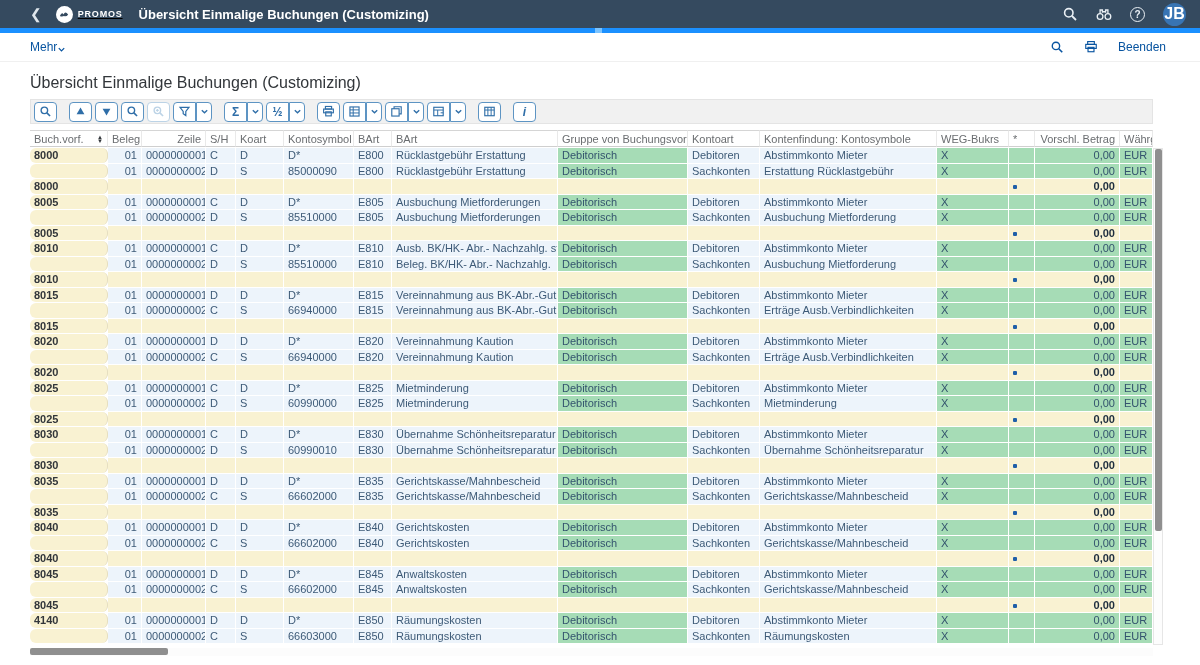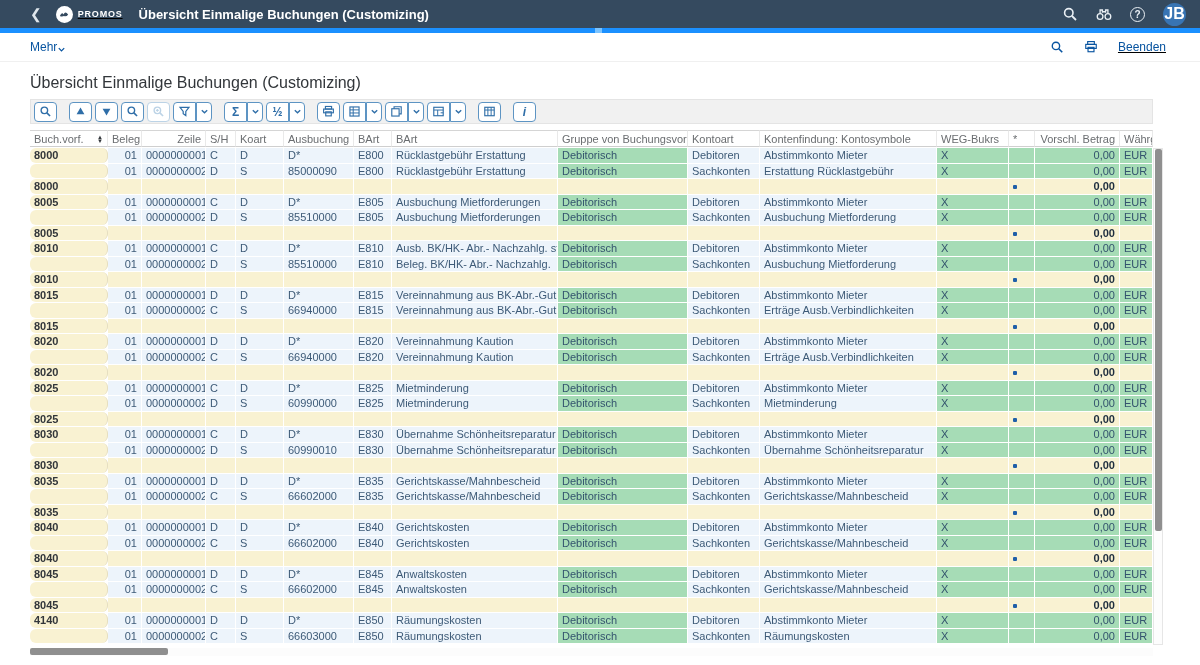--- a/index.html
+++ b/index.html
@@ -24,21 +24,21 @@
     font-size:16px; font-weight:bold; display:flex; align-items:center; justify-content:center; }
 
   
   .accent { height:5px; background:#1b90ff; position:relative; }
   .accent-notch { position:absolute; left:595px; top:0; width:7px; height:5px; background:#7cc4ff; }
 
   
   .menubar { height:28px; background:#fff; display:flex; align-items:center;
     padding:0 34px 0 30px; box-shadow:0 1px 0 rgba(0,0,0,.06); }
   .mehr { color:#0854a0; font-size:12px; display:flex; align-items:flex-end; gap:0; cursor:pointer; }
-  .menubar-right { margin-left:auto; display:flex; align-items:flex-start; gap:20px;text-decoration:underline; }
+  .menubar-right { margin-left:auto; display:flex; align-items:flex-start; gap:20px; }
   .blue-ico { width:14px; height:14px; color:#0854a0; display:inline-flex; cursor:pointer; }
   .blue-ico svg { width:100%; height:100%; }
   .beenden { color:#0854a0; font-size:12px; cursor:pointer; }
 
   
   .page-title { font-size:16px; font-weight:normal; color:#32363a; margin:13px 0 7px 30px; }
   .toolbar { margin:0 30px 5px 30px; width:1123px; background:#f1f1f1; border:1px solid #e4e4e4;
     height:25px; display:flex; align-items:center; padding:0 3px; gap:12px; }
   .tb-group { display:flex; align-items:center; gap:3px; }
   .tb-btn { height:20px; min-width:23px; background:#fff; border:1.4px solid #5d94c3; border-radius:4px;
@@ -304,21 +304,21 @@
         <thead>
           <tr>
             <th class="">Buch.vorf.<span class="sortpair">
                 <span>▲</span>
                 <span>▼</span>
               </span></th>
             <th class="num">Beleg</th>
             <th class="num">Zeile</th>
             <th class="">S/H</th>
             <th class="">Koart</th>
-            <th class="">Ausbuchung</th>
+            <th class="">Kontosymbol</th>
             <th class="">BArt</th>
             <th class="">BArt</th>
             <th class="">Gruppe von Buchungsvorfällen</th>
             <th class="">Kontoart</th>
             <th class="">Kontenfindung: Kontosymbole</th>
             <th class="">WEG-Bukrs</th>
             <th class="">*</th>
             <th class="num">Vorschl. Betrag</th>
             <th class="">Währg</th>
           </tr>

